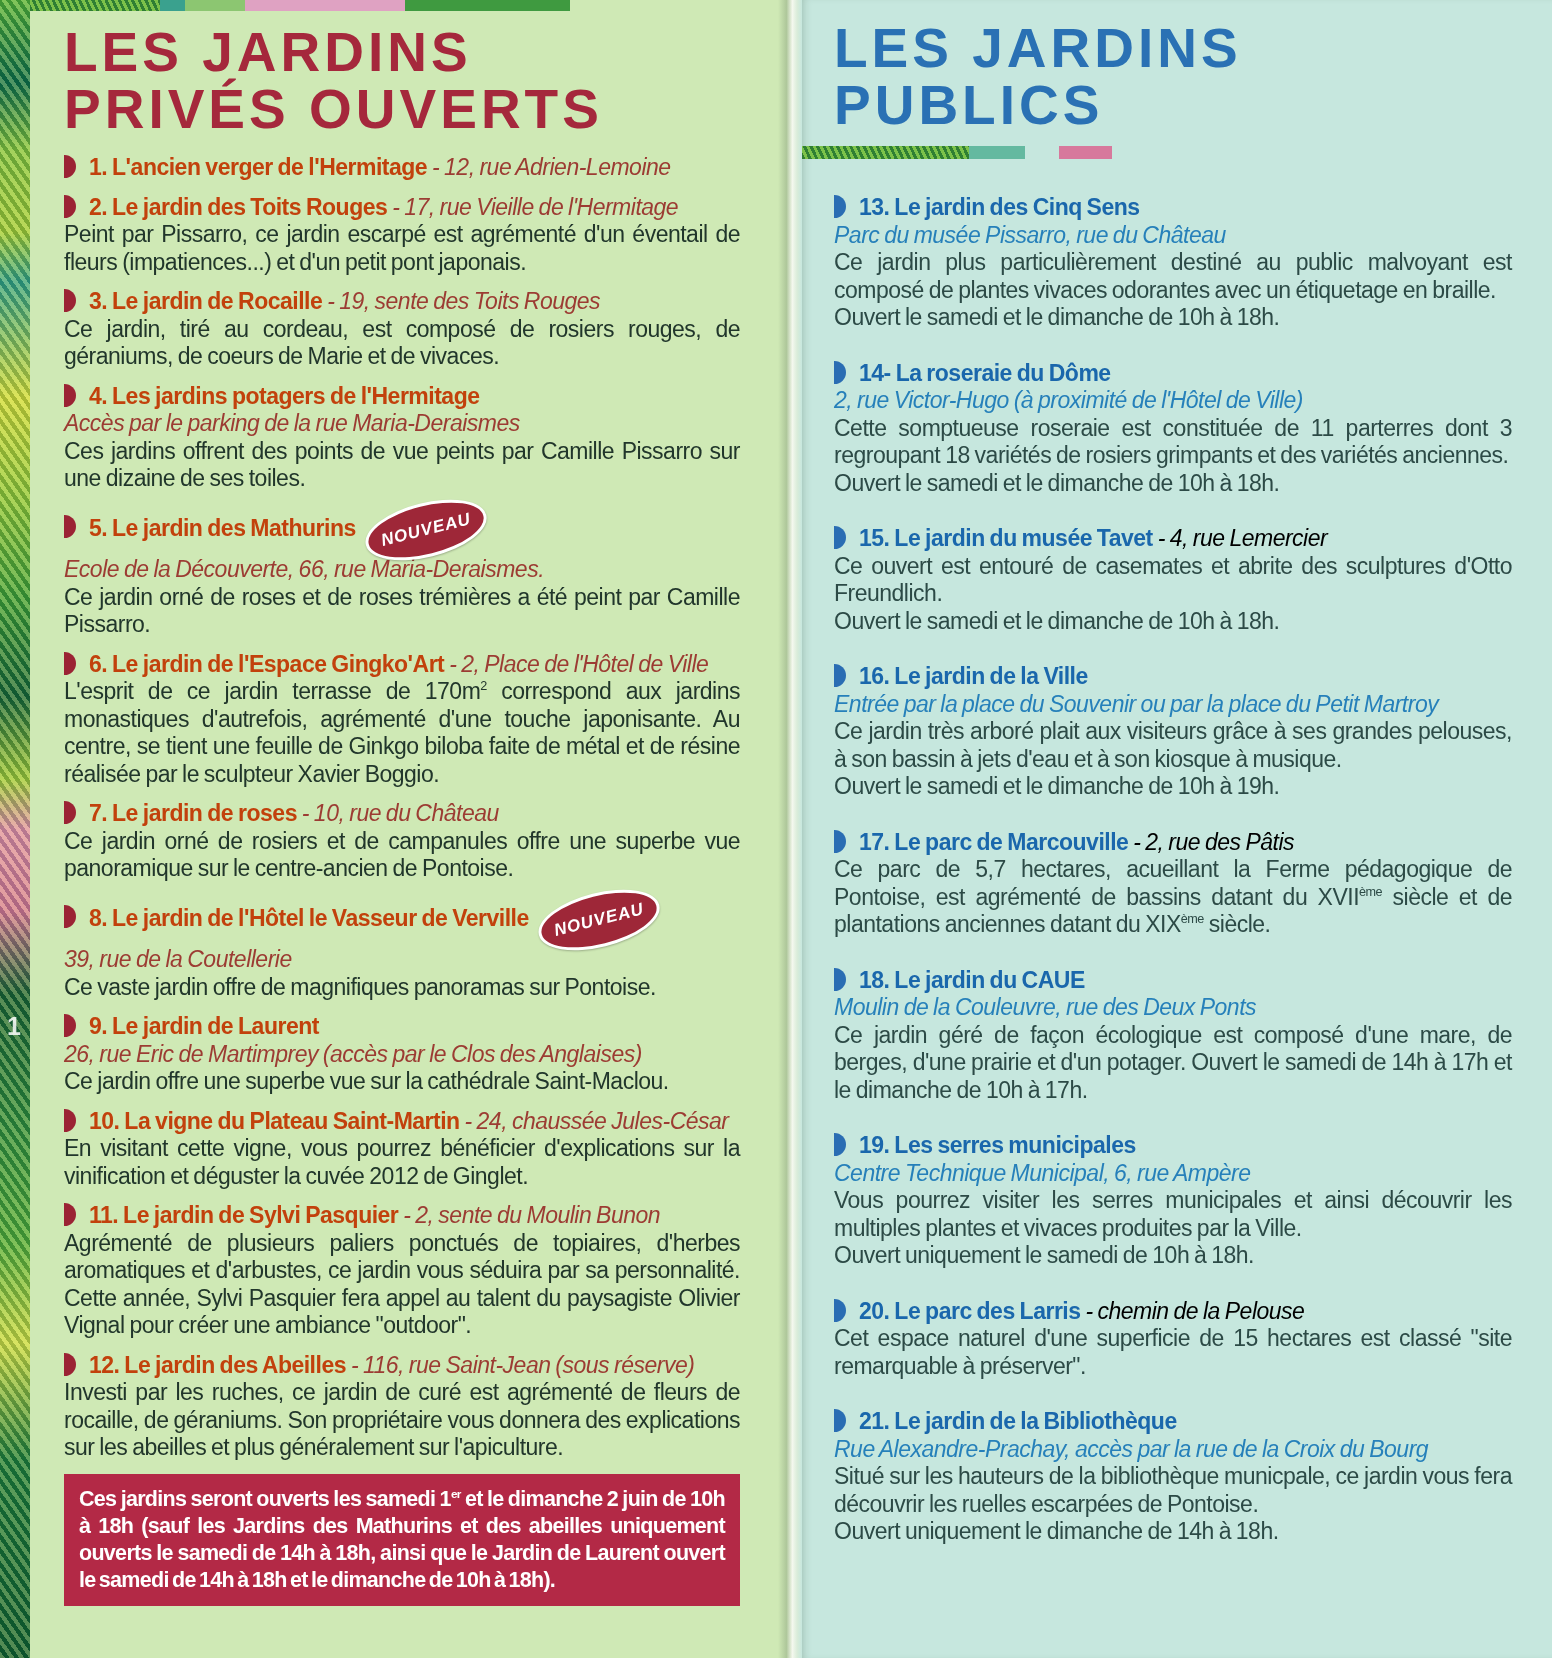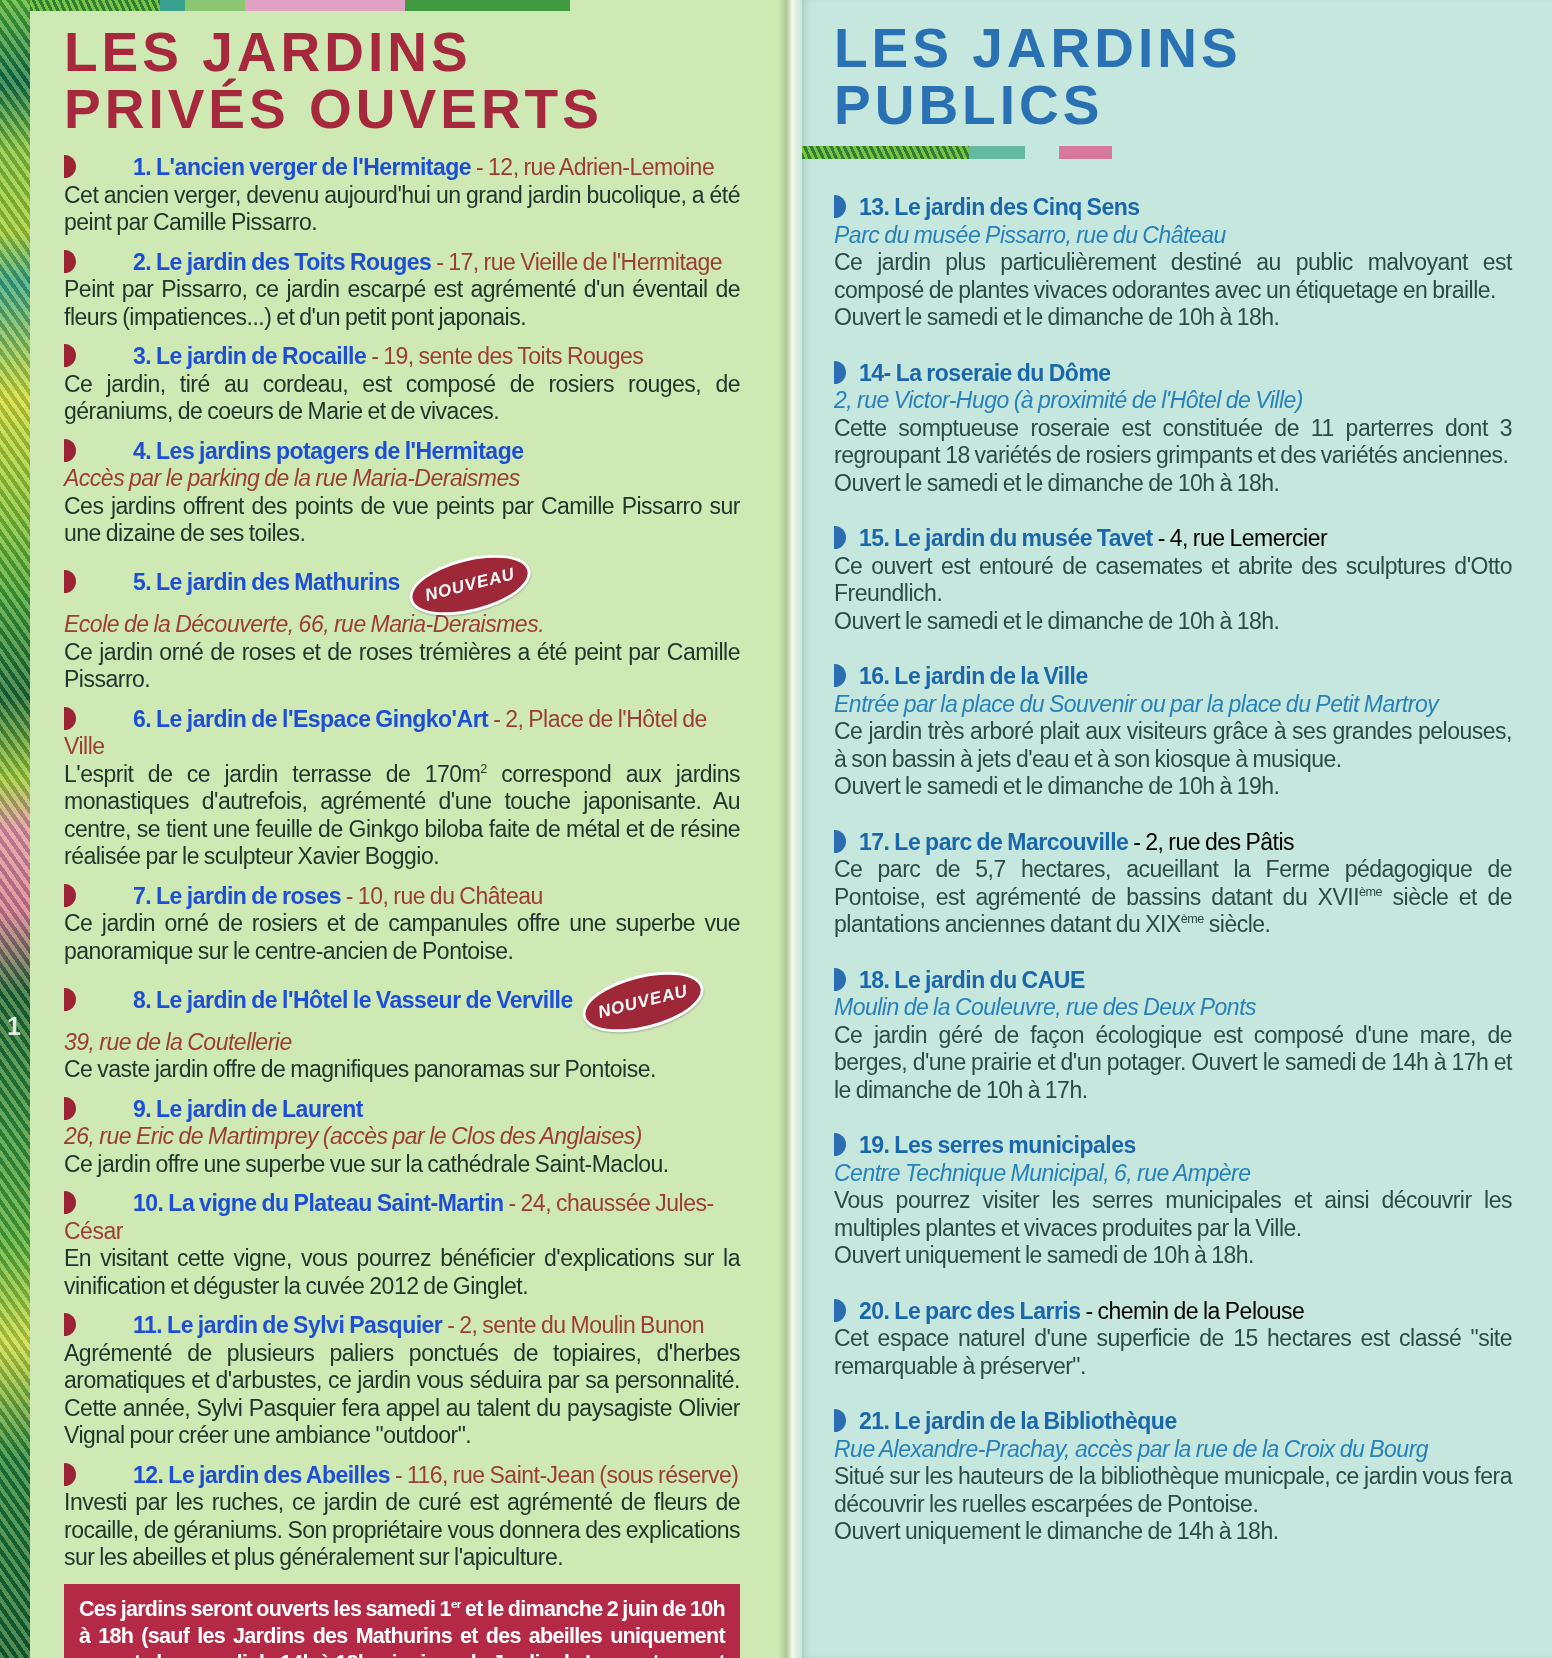--- a/index.html
+++ b/index.html
@@ -61,24 +61,24 @@
          letter-spacing:-0.5px; word-spacing:-1px; }
   .pg-right .itm { margin-top:26px; }
   .itm:first-child { margin-top:0; }
 
   .bullet { display:inline-block; width:12px; height:23px; margin-right:13px;
             border-radius:0 12px 12px 0; transform:translateY(3px); }
   .pg-left  .bullet { background:#9b2334; }
   .pg-right .bullet { background:#2a6db3; }
 
   .head { font-weight:bold; }
-  .pg-left  .head { color:#1d4ed8;margin-left:44px; }
+  .pg-left  .head { color:#c2410c; }
   .pg-right .head { color:#1a67ac; }
 
-  .inline-addr { }
+  .inline-addr { font-style:italic; }
   .pg-left  .inline-addr { color:#9c3c33; }
   .pg-right .inline-addr { color:#000000; }
 
   .addr-line { font-style:italic; }
   .pg-left  .addr-line { color:#9c3c33; }
   .pg-right .addr-line { color:#2680ba; }
 
   .body { text-align:justify; }
   .pg-left  .body { color:#21362b; }
   .pg-right .body { color:#2c4a46; }
@@ -120,21 +120,20 @@
 
   <div class="title">
     <div>LES JARDINS</div>
     <div>PRIVÉS OUVERTS</div>
   </div>
 
   <div class="col">
 
     <div class="itm">
       <div><span class="bullet"></span><span class="head">1. L'ancien verger de l'Hermitage</span> <span class="inline-addr">- 12, rue Adrien-Lemoine</span></div>
-      <div class="body">Cet ancien verger, devenu aujourd'hui un grand jardin bucolique, a été peint par Camille Pissarro.</div>
     </div>
 
     <div class="itm">
       <div><span class="bullet"></span><span class="head">2. Le jardin des Toits Rouges</span> <span class="inline-addr">- 17, rue Vieille de l'Hermitage</span></div>
       <div class="body">Peint par Pissarro, ce jardin escarpé est agrémenté d'un éventail de fleurs (impatiences...) et d'un petit pont japonais.</div>
     </div>
 
     <div class="itm">
       <div><span class="bullet"></span><span class="head">3. Le jardin de Rocaille</span> <span class="inline-addr">- 19, sente des Toits Rouges</span></div>
       <div class="body">Ce jardin, tiré au cordeau, est composé de rosiers rouges, de géraniums, de coeurs de Marie et de vivaces.</div>

